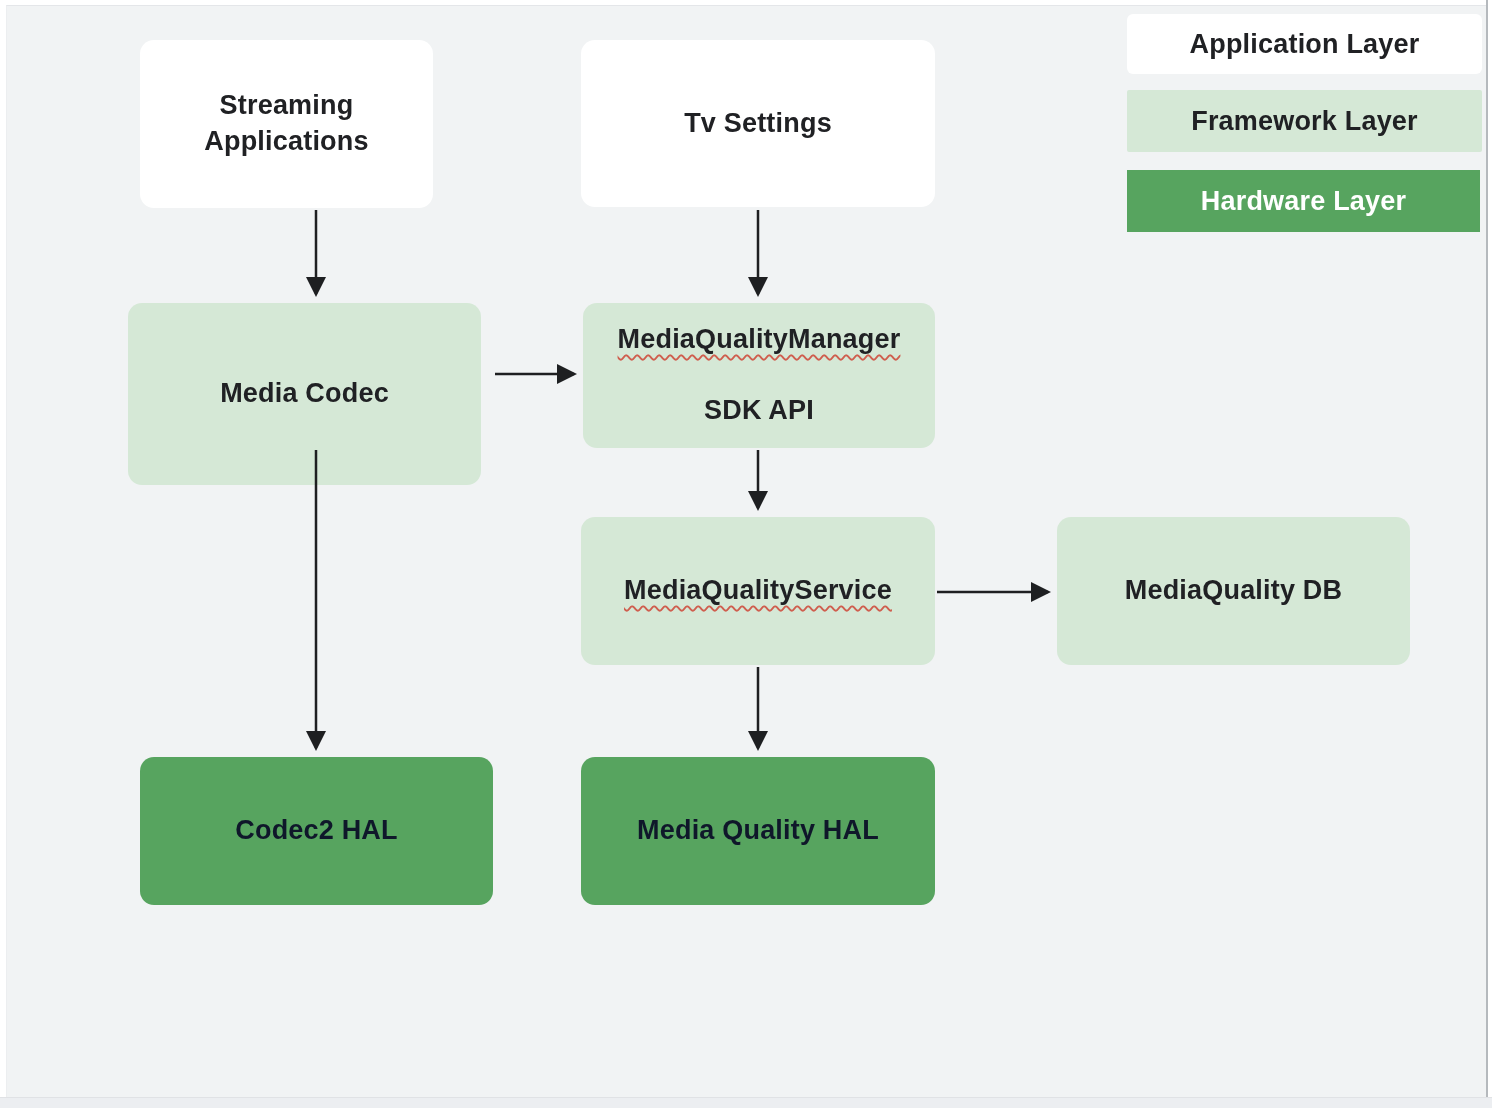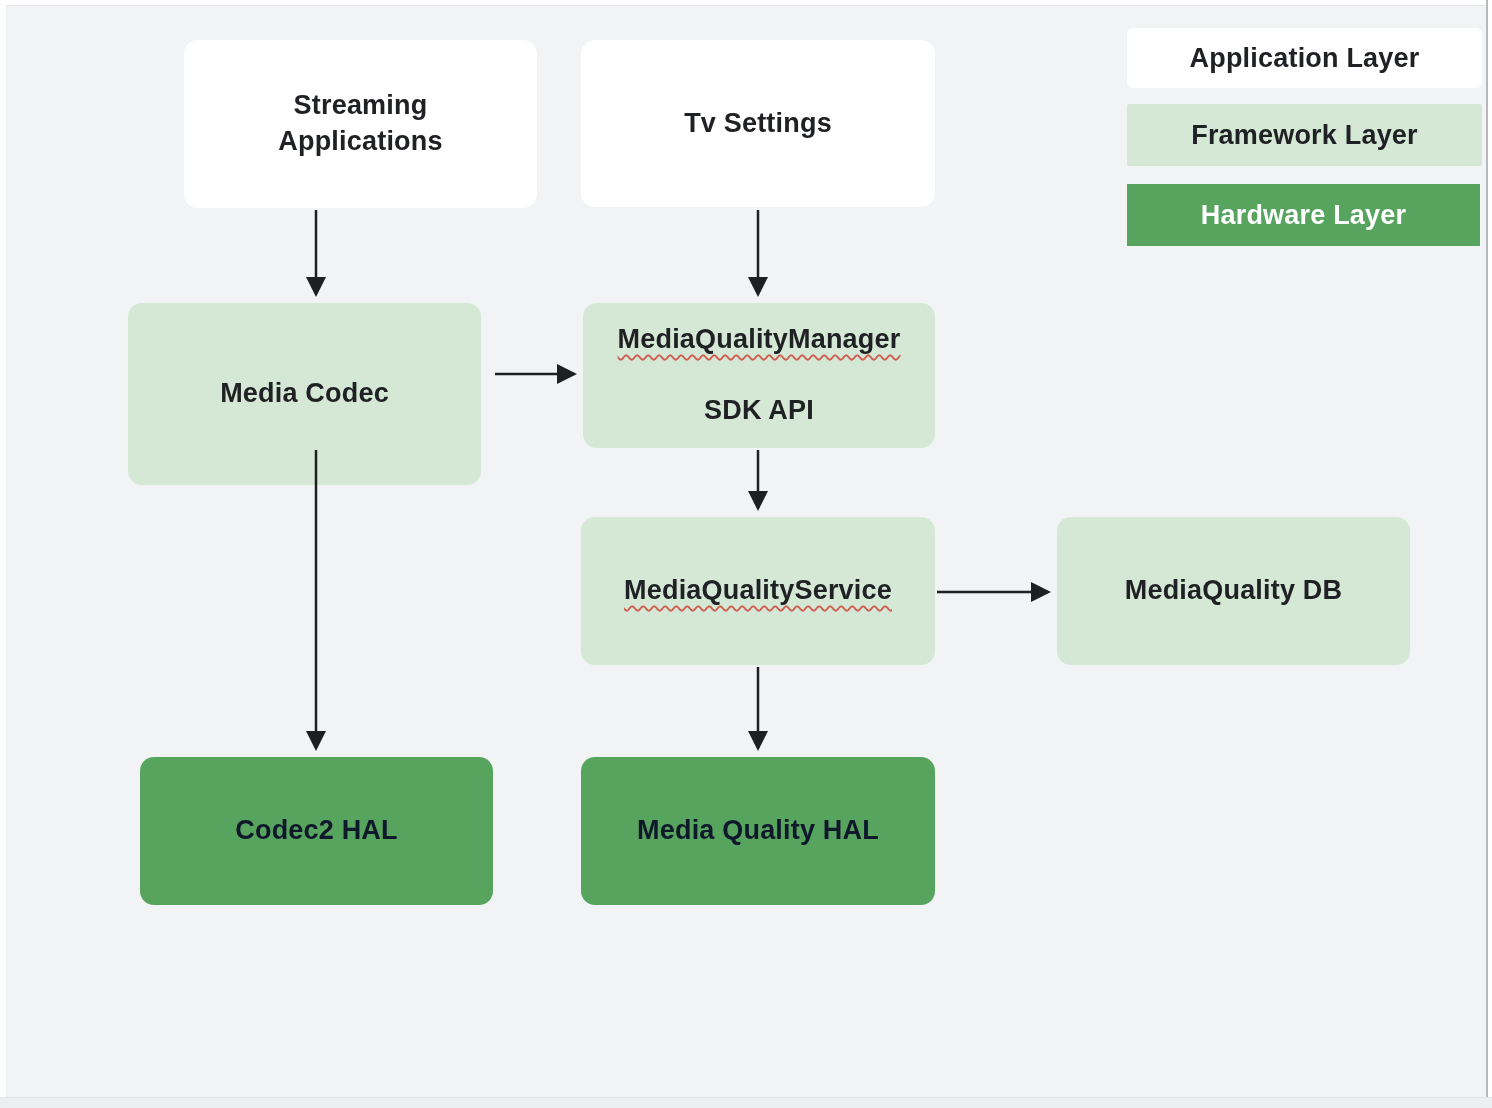--- a/index.html
+++ b/index.html
@@ -55,21 +55,20 @@
   .legend-chip {
     position: absolute;
     display: flex;
     align-items: center;
     justify-content: center;
     text-align: center;
     font-weight: bold;
     font-size: 27px;
     color: #202124;
     letter-spacing: 0.2px;
-    margin-top: 14px;
   }
   .legend-application { background: #ffffff; border-radius: 6px; }
   .legend-framework  { background: #d5e8d6; border-radius: 2px; }
   .legend-hardware   { background: #57a45f; border-radius: 0; color: #ffffff; }
   .misspelled {
     text-decoration-line: underline;
     text-decoration-style: wavy;
     text-decoration-color: #cf5e4e;
     text-decoration-thickness: 1.5px;
     text-underline-offset: 6px;
@@ -93,21 +92,21 @@
   <div class="legend-chip legend-application" style="left:1127px; top:14px; width:355px; height:60px;">
     <span>Application Layer</span>
   </div>
   <div class="legend-chip legend-framework" style="left:1127px; top:90px; width:355px; height:62px;">
     <span>Framework Layer</span>
   </div>
   <div class="legend-chip legend-hardware" style="left:1127px; top:170px; width:353px; height:62px;">
     <span>Hardware Layer</span>
   </div>
 
-  <div class="node layer-application" style="left:140px; top:40px; width:353px; height:168px;margin-left:44px;">
+  <div class="node layer-application" style="left:140px; top:40px; width:293px; height:168px;">
     <div class="node-label">Streaming
 Applications</div>
   </div>
   <div class="node layer-application" style="left:581px; top:40px; width:354px; height:167px;">
     <div class="node-label">Tv Settings</div>
   </div>
 
   <div class="node layer-framework" style="left:128px; top:303px; width:353px; height:182px;">
     <div class="node-label">Media Codec</div>
   </div>

